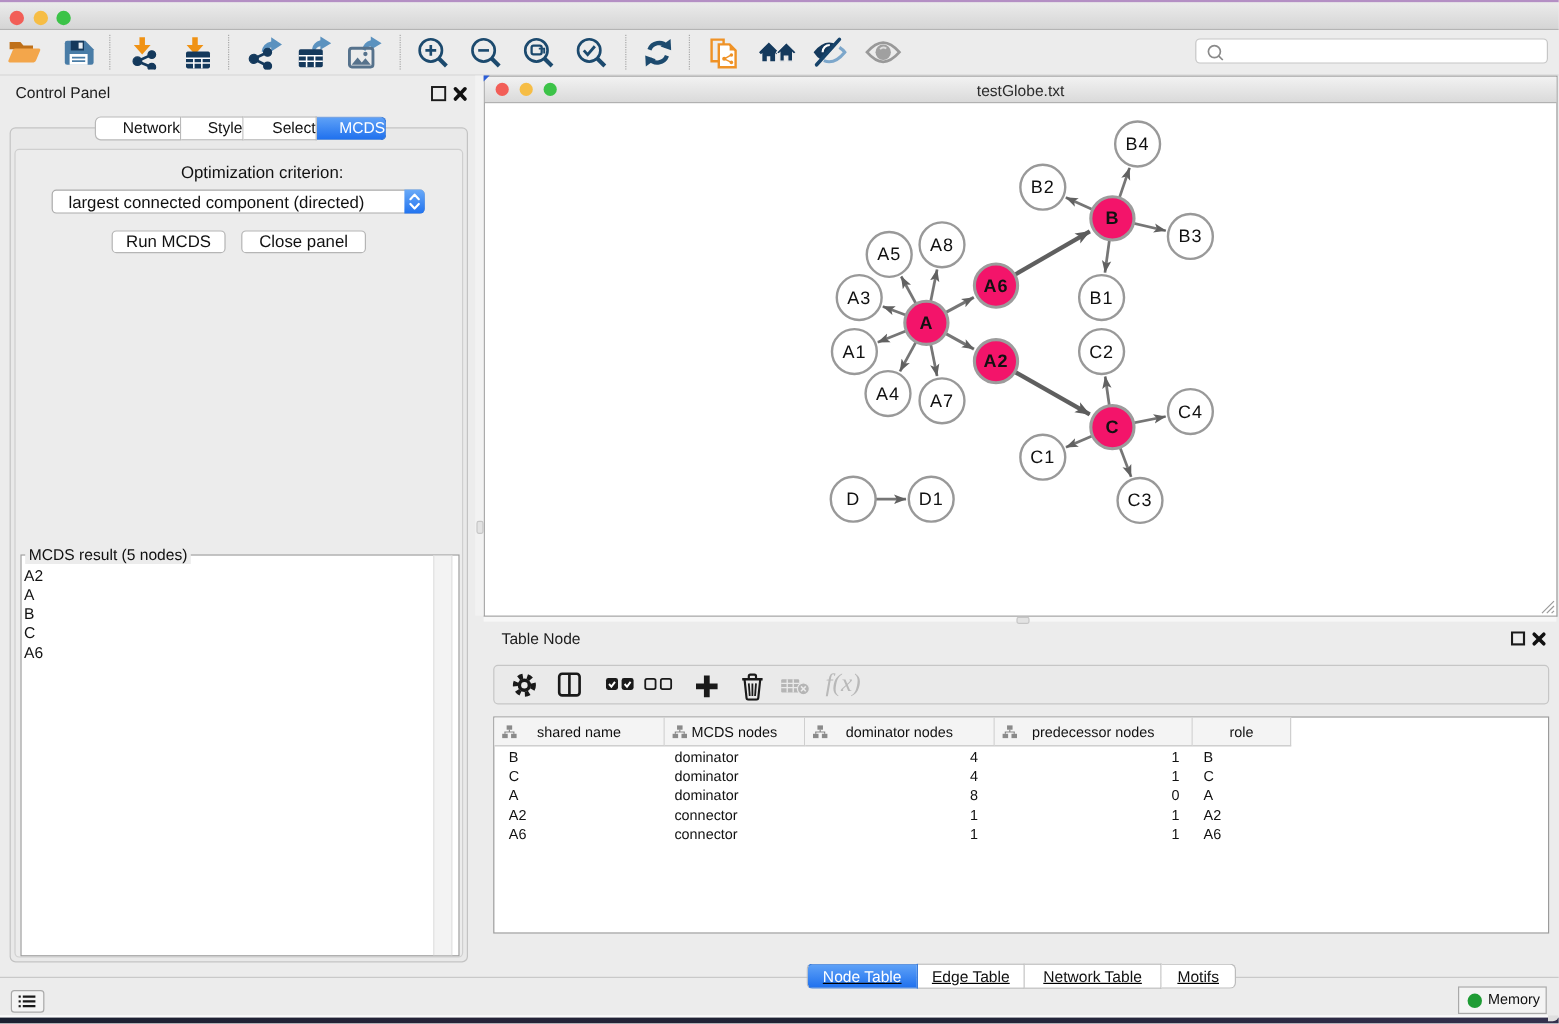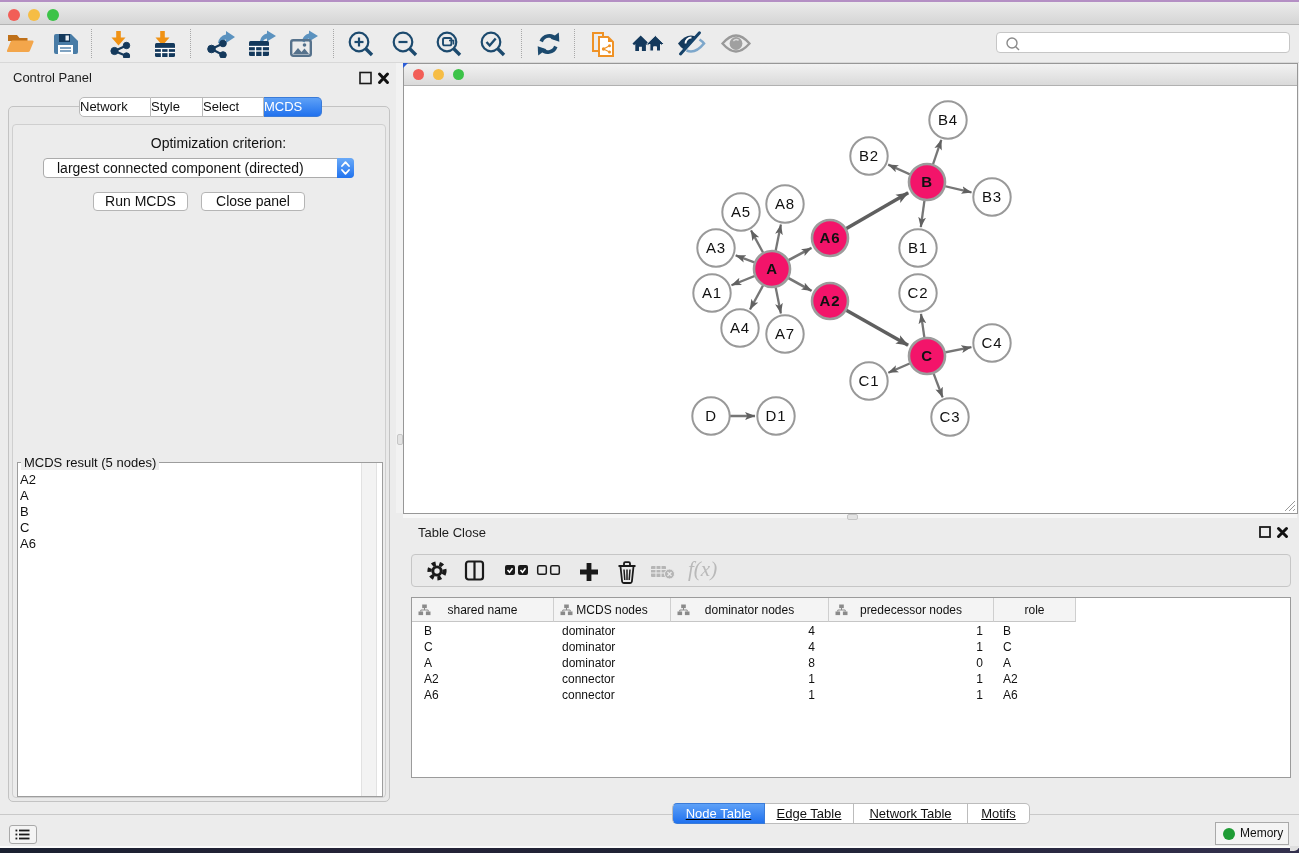--- a/index.html
+++ b/index.html
@@ -22,21 +22,21 @@
 #searchbox { position:absolute; left:996px; top:7px; width:294px; height:21px;
   background:#fff; border:1px solid #c6c6c6; border-radius:4px; }
 
 #cp-title { left:13px; top:70px; font-size:13px; color:#1d1d1d; }
 #cp-box { left:8px; top:106px; width:382px; height:696px; background:#e9e9e9;
   border:1px solid #c3c3c3; border-radius:5px; }
 #cp-inner { left:12px; top:124px; width:374px; height:674px; background:#ececec;
   border:1px solid #cfcfcf; border-radius:4px; }
 #tabs { left:79px; top:97px; height:20px; display:flex; z-index:5; }
 #tabs .tab { height:20px; background:#fff; border:1px solid #b9b9b9; border-left:none;
-  font-size:13px; color:#111; text-align:left; line-height:18px; }
+  font-size:13px; color:#111; text-align:right; line-height:18px; }
 #tabs .tab:first-child { border-left:1px solid #b9b9b9; border-radius:5px 0 0 5px; }
 #tabs .tab:last-child { border-radius:0 5px 5px 0; }
 #tabs .sel { background:linear-gradient(#5ea1f7,#2071ee); color:#fff; border-color:#3a7bd8; }
 #opt-label { left:0px; top:135px; width:398px; text-align:center; font-size:14px; color:#111;padding-left:39px; }
 #dropdown { left:43px; top:158px; width:311px; height:20px; background:#fff;
   border:1px solid #ababab; border-radius:4px; font-size:14px; color:#111;
   line-height:18px; padding-left:13px; }
 #dd-step { position:absolute; right:-1px; top:-1px; width:17px; height:20px;
   background:linear-gradient(#6aaaf8,#2173ef); border-radius:0 4px 4px 0; }
 .btn { position:absolute; height:19px; background:#fff; border:1px solid #b5b5b5;
@@ -263,20 +263,21 @@
 <div id="fieldset" class="abs"></div>
 <div id="fs-legend" class="abs">MCDS result (5 nodes)</div>
 <div id="fs-scroll" class="abs"></div>
 <div id="fs-list" class="abs">A2<br>A<br>B<br>C<br>A6</div>
 
 <div id="netwin" class="abs">
   <div id="net-titlebar">
     <span class="tl r"></span>
       <span class="tl y"></span>
       <span class="tl g"></span>
+    <div id="net-title">testGlobe.txt</div>
   </div>
   <svg style="left:-1px;top:22px" width="894" height="426">
     <defs>
       <marker id="arw" markerWidth="12" markerHeight="9" refX="10" refY="4.2" orient="auto" markerUnits="userSpaceOnUse">
         <path d="M0,0.3 L10.4,4.2 L0,8.1 L2.4,4.2 z" fill="#616161"></path>
       </marker>
       <marker id="arwB" markerWidth="14" markerHeight="11" refX="12" refY="5" orient="auto" markerUnits="userSpaceOnUse">
         <path d="M0,0.2 L12.6,5 L0,9.8 L3,5 z" fill="#5c5c5c"></path>
       </marker>
     </defs>
@@ -355,21 +356,21 @@
   <svg style="right:1px;bottom:1px" width="13" height="13">
     <path d="M12 2 L2 12 M12 6 L6 12 M12 10 L10 12" stroke="#9a9a9a" stroke-width="1"></path>
   </svg>
 </div>
 <div id="bluecorner" class="abs"></div>
 <div class="abs" style="left:396px;top:63px;width:7px;height:450px;background:#f2f2f2"></div>
 <div class="abs" style="left:397px;top:434px;width:6px;height:11px;background:#e3e3e3;border:1px solid #c6c6c6;border-radius:2px"></div>
 <div class="abs" style="left:403px;top:514px;width:894px;height:4px;background:#f7f7f7"></div>
 <div class="abs" style="left:847px;top:514px;width:11px;height:6px;background:#e3e3e3;border:1px solid #c6c6c6;border-radius:2px"></div>
 
-<div id="tp-title" class="abs">Table Close</div>
+<div id="tp-title" class="abs">Table Node</div>
 <svg class="abs" style="left:1259px;top:526px" width="32" height="14">
   <rect x="1" y="1" width="10" height="10" fill="none" stroke="#1a1a1a" stroke-width="1.8"></rect>
   <path d="M19.5 2.5 L27.5 10.5 M27.5 2.5 L19.5 10.5" stroke="#111" stroke-width="3" stroke-linecap="round"></path>
 </svg>
 <div id="tp-toolbar" class="abs">
   <svg style="left:14px;top:5px" width="24" height="24">
     <circle cx="11" cy="11" r="7.5" fill="none" stroke="#1a1a1a" stroke-width="4.2" stroke-dasharray="3.8 3.7"></circle>
     <circle cx="11" cy="11" r="5.6" fill="#1a1a1a"></circle>
     <circle cx="11" cy="11" r="2.7" fill="#eaeaea"></circle>
   </svg>

